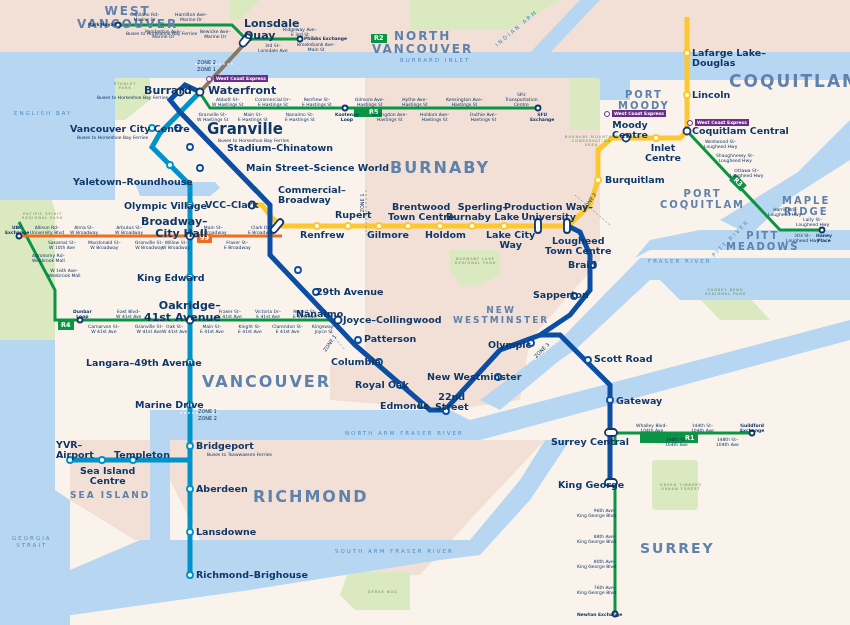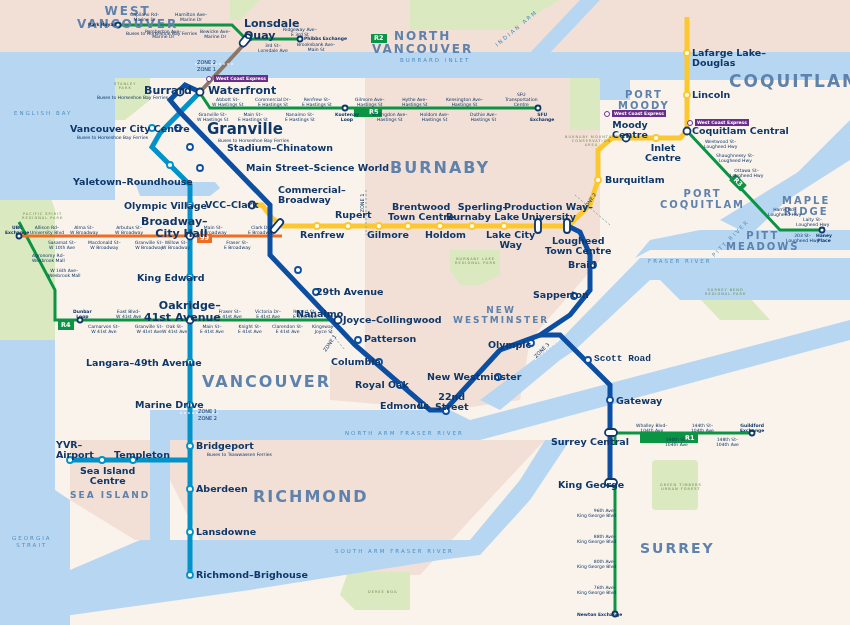--- a/index.html
+++ b/index.html
@@ -311,21 +311,21 @@
 <div class="lbl" style="left:364px;top:334px;">Patterson</div>
 <div class="lbl" style="left:331px;top:357px;">Columbia</div>
 <div class="lbl" style="left:355px;top:380px;">Royal Oak</div>
 <div class="lbl" style="left:380px;top:401px;">Edmonds</div>
 <div class="lbl c" style="left:435px;top:392px;white-space:pre;">22nd
 Street</div>
 <div class="lbl" style="left:427px;top:372px;">New Westminster</div>
 <div class="lbl" style="left:488px;top:340px;">Olympic</div>
 <div class="lbl" style="left:533px;top:290px;">Sapperton</div>
 <div class="lbl" style="left:568px;top:260px;">Braid</div>
-<div class="lbl" style="left:594px;top:354px;font-family:Liberation Mono, monospace;">Scott Road</div>
+<div class="lbl" style="left:594px;top:354px;">Scott Road</div>
 <div class="lbl" style="left:616px;top:396px;">Gateway</div>
 <div class="lbl" style="left:551px;top:437px;">Surrey Central</div>
 <div class="lbl" style="left:558px;top:480px;">King George</div>
 
 <div class="bus" style="left:88px;top:22px;font-weight:bold;">Park Royal</div>
 <div class="bus" style="left:130px;top:12px;white-space:pre;">Capilano Rd–
 Marine Dr</div>
 <div class="bus" style="left:145px;top:29px;white-space:pre;">Pemberton Ave–
 Marine Dr</div>
 <div class="bus" style="left:175px;top:12px;white-space:pre;">Hamilton Ave–

